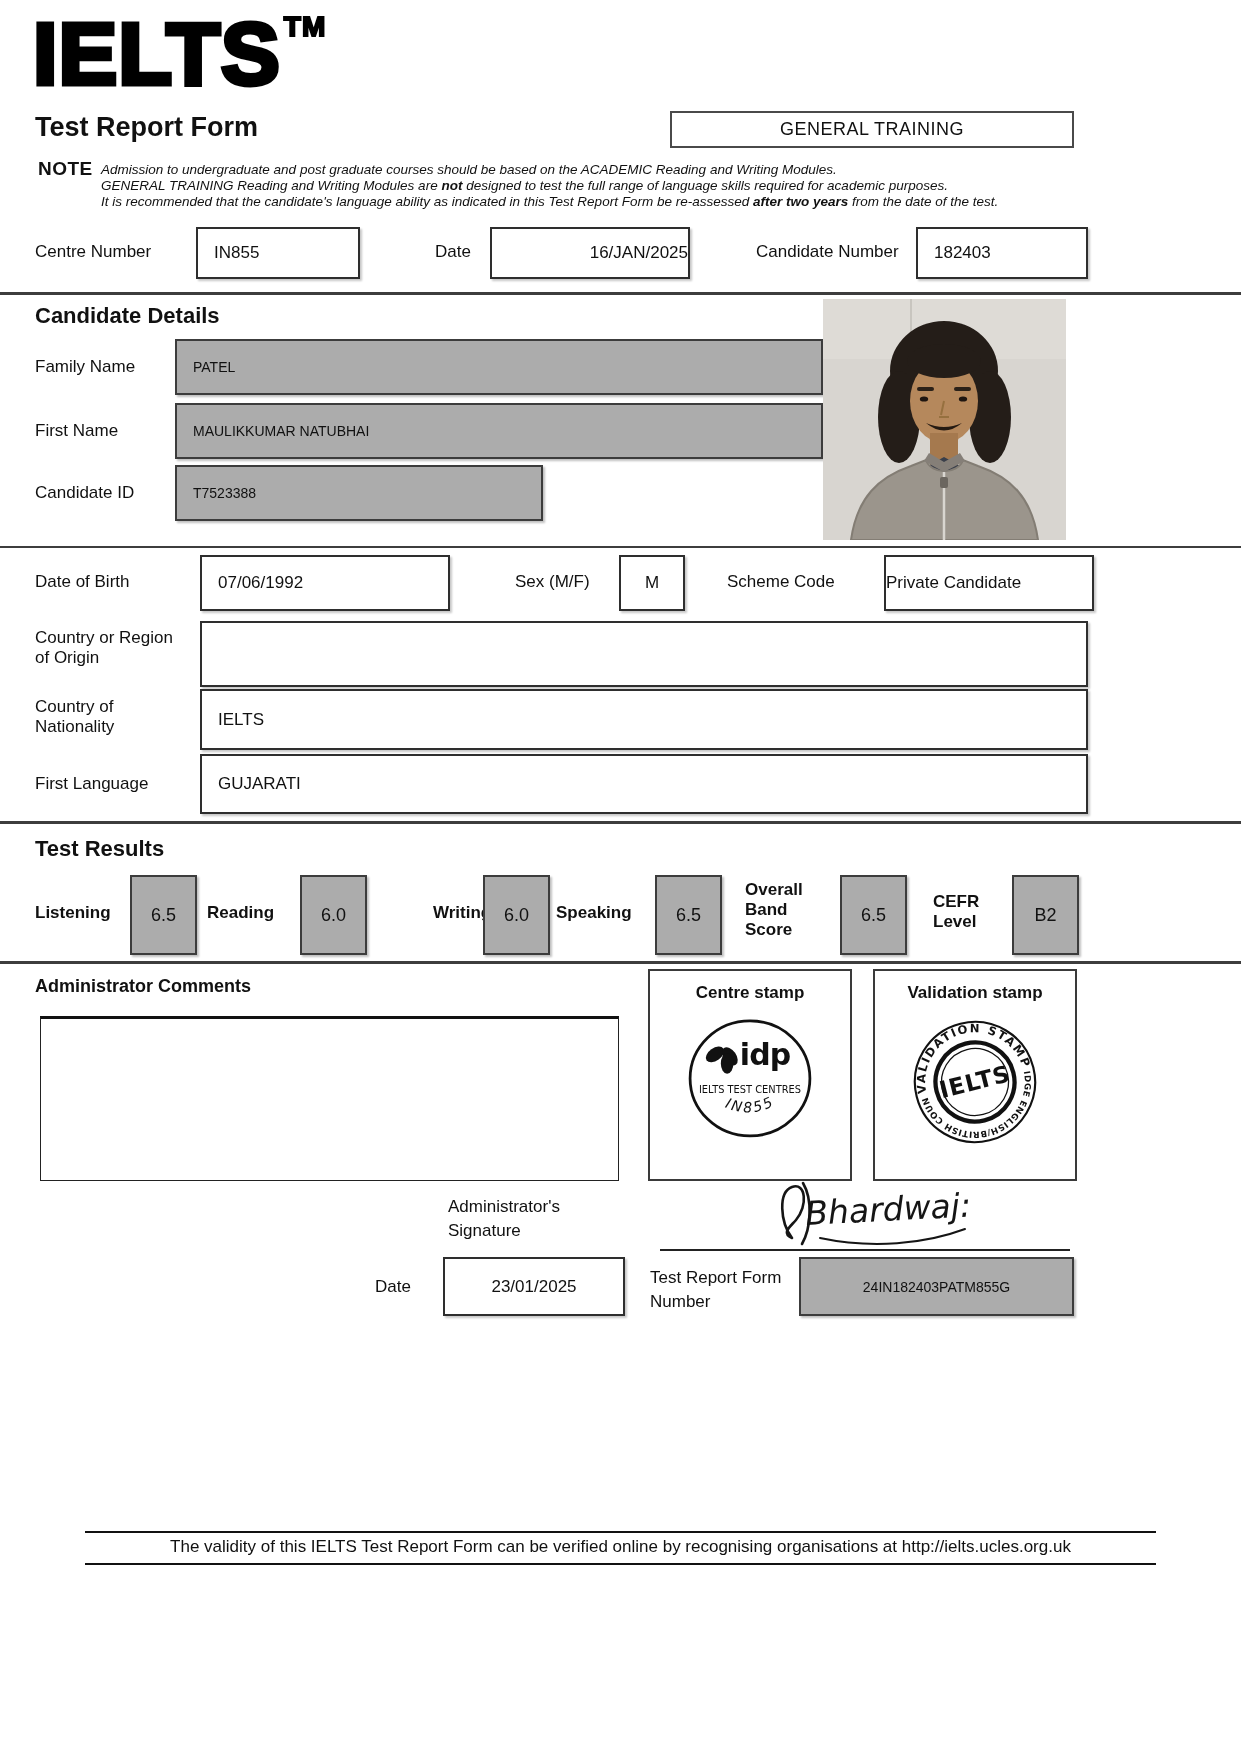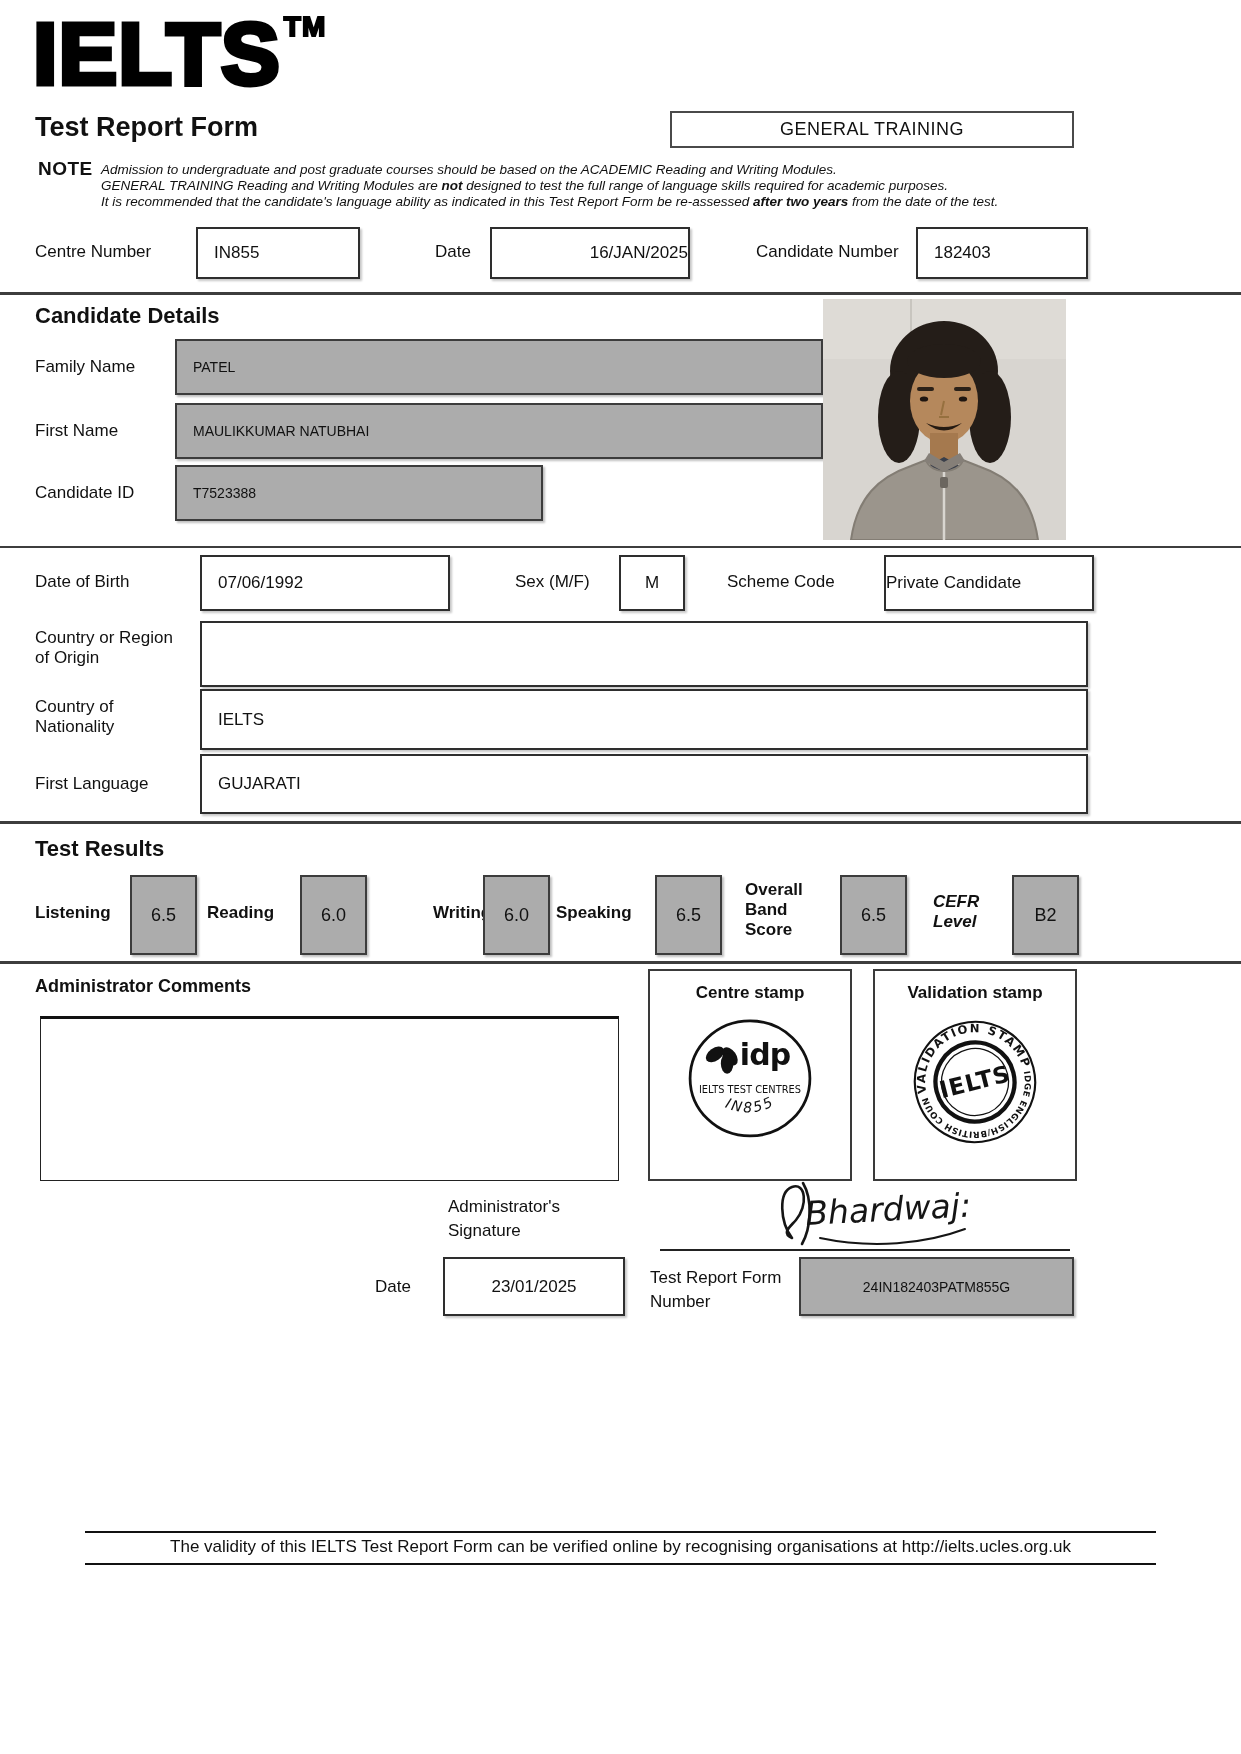--- a/index.html
+++ b/index.html
@@ -171,21 +171,21 @@
   <div class="abs lbl b" style="left:556px;top:903px;">Speaking</div>
   <div class="abs gbox cen" style="left:655px;top:875px;width:63px;height:76px;font-size:18px;">
       <span>6.5</span>
     </div>
 
   <div class="abs lbl b" style="left:745px;top:880px;width:90px;">Overall Band Score</div>
   <div class="abs gbox cen" style="left:840px;top:875px;width:63px;height:76px;font-size:18px;">
       <span>6.5</span>
     </div>
 
-  <div class="abs lbl b" style="left:933px;top:892px;width:65px;font-style:italic;">CEFR Level</div>
+  <div class="abs lbl b" style="left:933px;top:892px;width:65px;">CEFR Level</div>
   <div class="abs gbox cen" style="left:1012px;top:875px;width:63px;height:76px;font-size:18px;">
       <span>B2</span>
     </div>
 
   <div class="abs hr" style="top:961px;"></div>
 
   <div class="abs lbl b" style="left:35px;top:976px;font-size:18px;">Administrator Comments</div>
   <div class="abs comments-box"><span></span></div>
 
   <div class="abs panel" style="left:648px;top:969px;width:200px;height:208px;">

